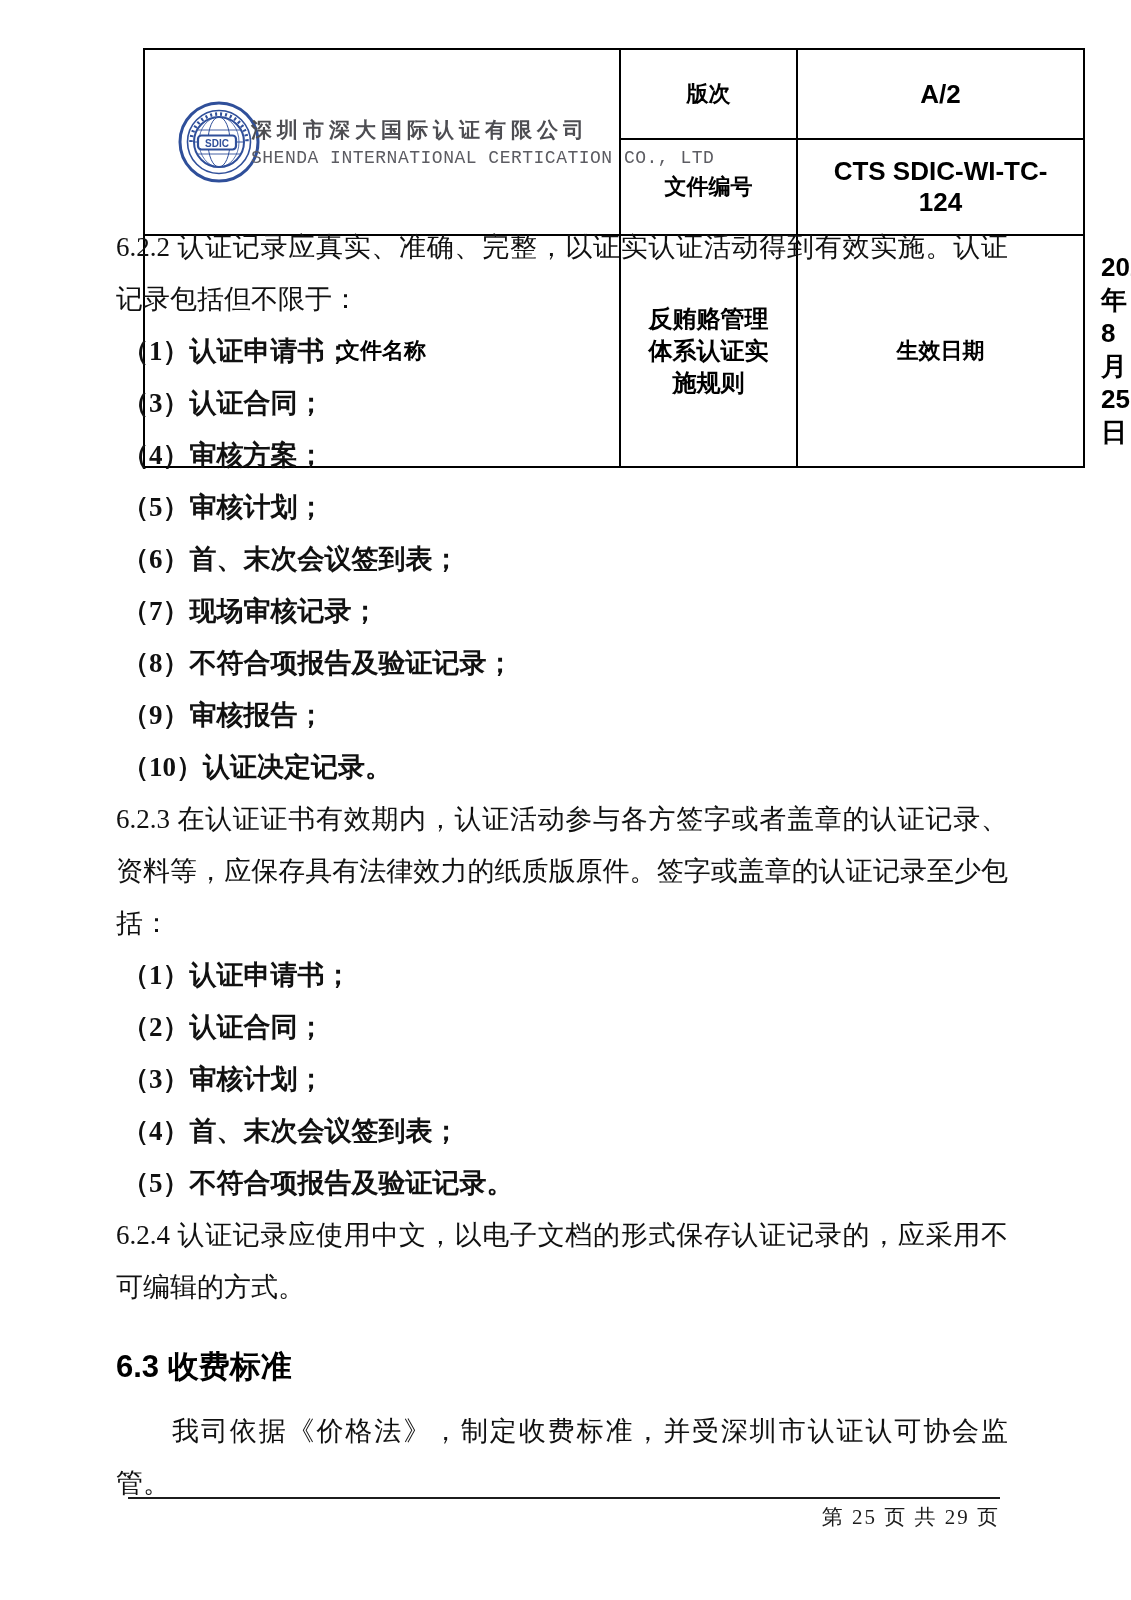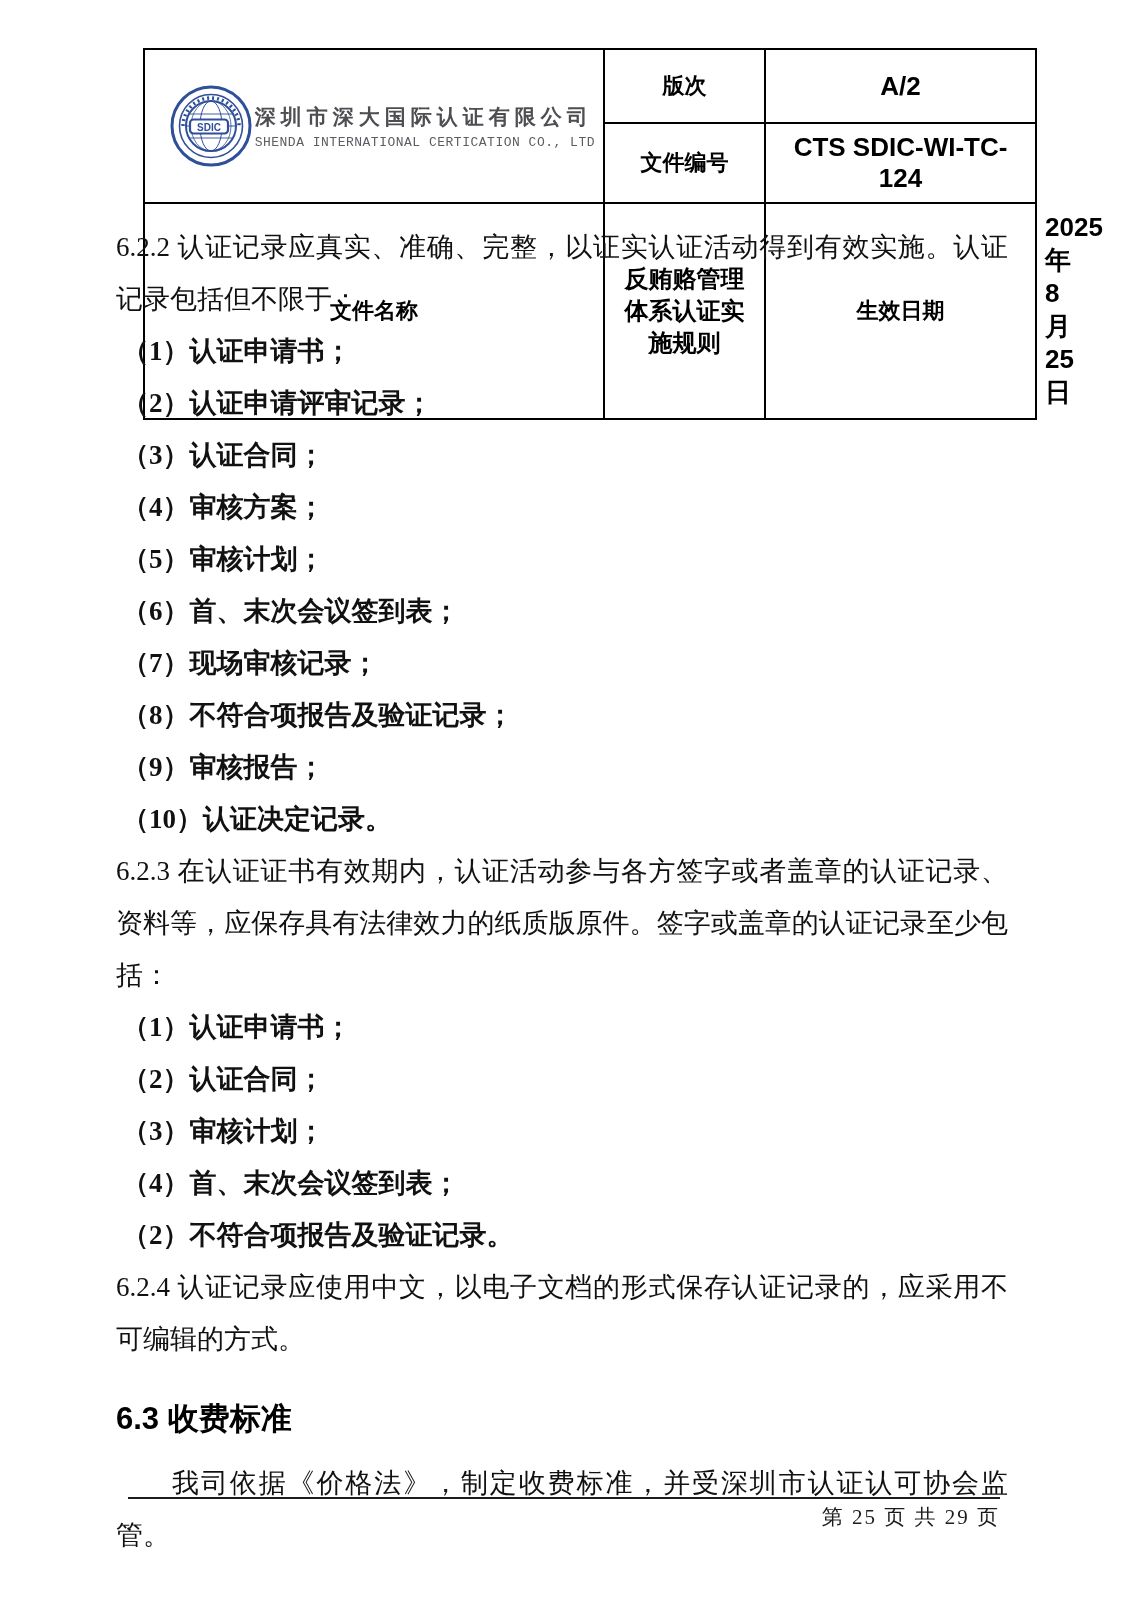--- a/index.html
+++ b/index.html
@@ -15,39 +15,39 @@
 
   
   .doc-header {
     position:absolute; left:143px; top:48px;
     border-collapse:collapse;
     table-layout:fixed;
     width:842px; height:170px;
   }
   .doc-header td {
     border:2px solid #000;
-    padding:8px;
+    padding:16px;
     text-align:center;
     vertical-align:middle;
     font-family:"Liberation Sans","DejaVu Sans",sans-serif;
     font-weight:bold;
     color:#000;
   }
   .doc-header .logo-cell { text-align:left; }
   .logo-wrap { display:flex; align-items:center; padding-left:16px;justify-content:space-between; }
   .logo-svg { width:84px; height:84px; flex:0 0 auto; }
   .company-names { margin-left:-10px; }
   .company-cn {
     font-family:"Liberation Serif","DejaVu Serif",serif;
     font-weight:bold; font-size:21px; letter-spacing:5px;
     color:#4d4d52; white-space:nowrap;
   }
   .company-en {
     font-family:"Liberation Mono","DejaVu Sans Mono",monospace;
-    font-weight:normal; font-size:13px; letter-spacing:0.5px;
+    font-weight:normal; font-size:18px; letter-spacing:0.5px;
     color:#5c5c62; margin-top:4px; white-space:nowrap;
   }
   .cell-label { font-size:22px; }
   .cell-value { font-size:26px; }
   .doc-name-value { font-size:24px; }
 
   
   .content {
     position:absolute; left:116px; top:221px; width:892px;
   }
@@ -122,35 +122,34 @@
       <td class="cell-value doc-name-value" style="width:326px;">反贿赂管理体系认证实施规则</td>
       <td class="cell-label">生效日期</td>
       <td class="cell-value">2025 年 8 月 25 日</td>
     </tr>
   </tbody>
     </table>
 
   <div class="content">
     <p class="para">6.2.2 认证记录应真实、准确、完整，以证实认证活动得到有效实施。认证记录包括但不限于：</p>
     <p class="item">（1）认证申请书；</p>
-    <p class="item">（2）认证申请评审记录；</p>
     <p class="item">（3）认证合同；</p>
     <p class="item">（4）审核方案；</p>
     <p class="item">（5）审核计划；</p>
     <p class="item">（6）首、末次会议签到表；</p>
     <p class="item">（7）现场审核记录；</p>
     <p class="item">（8）不符合项报告及验证记录；</p>
     <p class="item">（9）审核报告；</p>
     <p class="item">（10）认证决定记录。</p>
     <p class="para">6.2.3 在认证证书有效期内，认证活动参与各方签字或者盖章的认证记录、资料等，应保存具有法律效力的纸质版原件。签字或盖章的认证记录至少包括：</p>
     <p class="item">（1）认证申请书；</p>
     <p class="item">（2）认证合同；</p>
     <p class="item">（3）审核计划；</p>
     <p class="item">（4）首、末次会议签到表；</p>
-    <p class="item">（2）不符合项报告及验证记录。</p>
+    <p class="item">（5）不符合项报告及验证记录。</p>
     <p class="para">6.2.4 认证记录应使用中文，以电子文档的形式保存认证记录的，应采用不可编辑的方式。</p>
     <h2 class="heading-63">6.3 收费标准</h2>
     <p class="para-63">我司依据《价格法》，制定收费标准，并受深圳市认证认可协会监管。</p>
   </div>
 
   <div class="footer-rule"></div>
   <div class="footer-page">第 25 页 共 29 页</div>
 
 </div>
 

